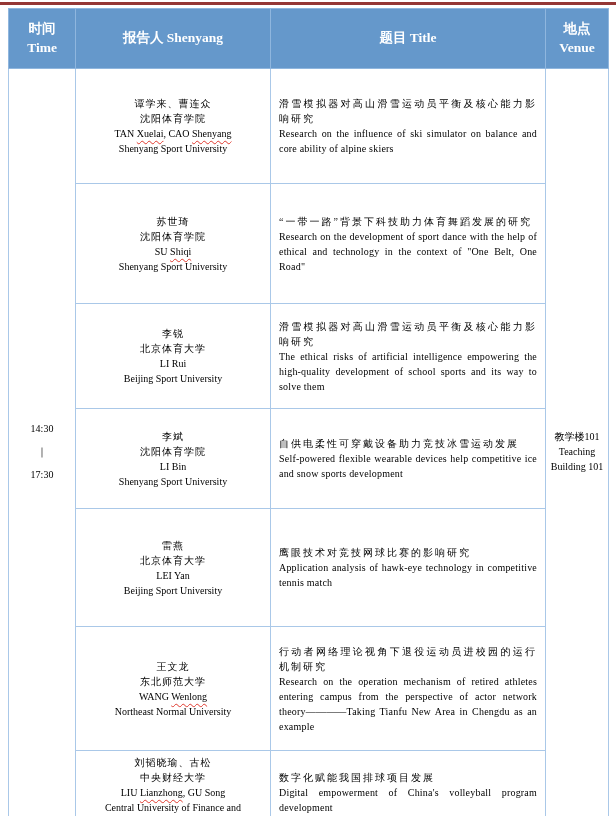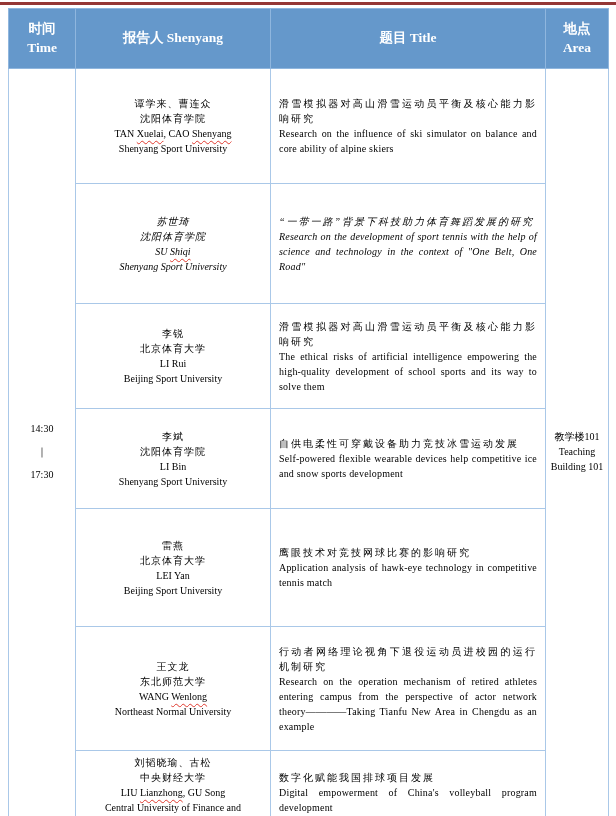--- a/index.html
+++ b/index.html
@@ -34,21 +34,21 @@
     border-color: #8fb6de !important;
     color: #ffffff;
     font-weight: bold;
     font-size: 13.5px;
     text-align: center;
     vertical-align: middle;
     padding: 2px;
     line-height: 1.35;
   }
   tbody tr:nth-child(1) { height: 115px; }
-  tbody tr:nth-child(2) { height: 120px; font-style: italic; }
+  tbody tr:nth-child(2) { height: 120px; }
   tbody tr:nth-child(3) { height: 105px; }
   tbody tr:nth-child(4) { height: 100px; }
   tbody tr:nth-child(5) { height: 118px; }
   tbody tr:nth-child(6) { height: 124px; }
   tbody tr:nth-child(7) { height: 83px; }
   td {
     font-size: 10px;
     vertical-align: middle;
   }
   td.time-cell, td.venue-cell {
@@ -107,21 +107,21 @@
             <div>Time</div>
           </th>
           <th>
             <div>报告人 Shenyang</div>
           </th>
           <th>
             <div>题目 Title</div>
           </th>
           <th>
             <div>地点</div>
-            <div>Area</div>
+            <div>Venue</div>
           </th>
         </tr>
     </thead>
     <tbody id="body-rows">
         <tr>
           <td class="time-cell" rowspan="7">
             <div>14:30</div>
             <div class="sep">｜</div>
             <div>17:30</div>
           </td>
@@ -142,21 +142,21 @@
         </tr>
         <tr>
           <td class="presenter-cell">
             <div class="zh">苏世琦</div>
             <div class="zh">沈阳体育学院</div>
             <div class="en"><span>SU </span><span class="wavy">Shiqi</span></div>
             <div class="en">Shenyang Sport University</div>
           </td>
           <td class="title-cell">
             <div class="title-zh">“一带一路”背景下科技助力体育舞蹈发展的研究</div>
-            <div class="title-en">Research on the development of sport tennis with the help of science and technology in the context of "One Belt, One Road"</div>
+            <div class="title-en">Research on the development of sport dance with the help of ethical and technology in the context of "One Belt, One Road"</div>
           </td>
         </tr>
         <tr>
           <td class="presenter-cell">
             <div class="zh">李锐</div>
             <div class="zh">北京体育大学</div>
             <div class="en">LI Rui</div>
             <div class="en">Beijing Sport University</div>
           </td>
           <td class="title-cell">

